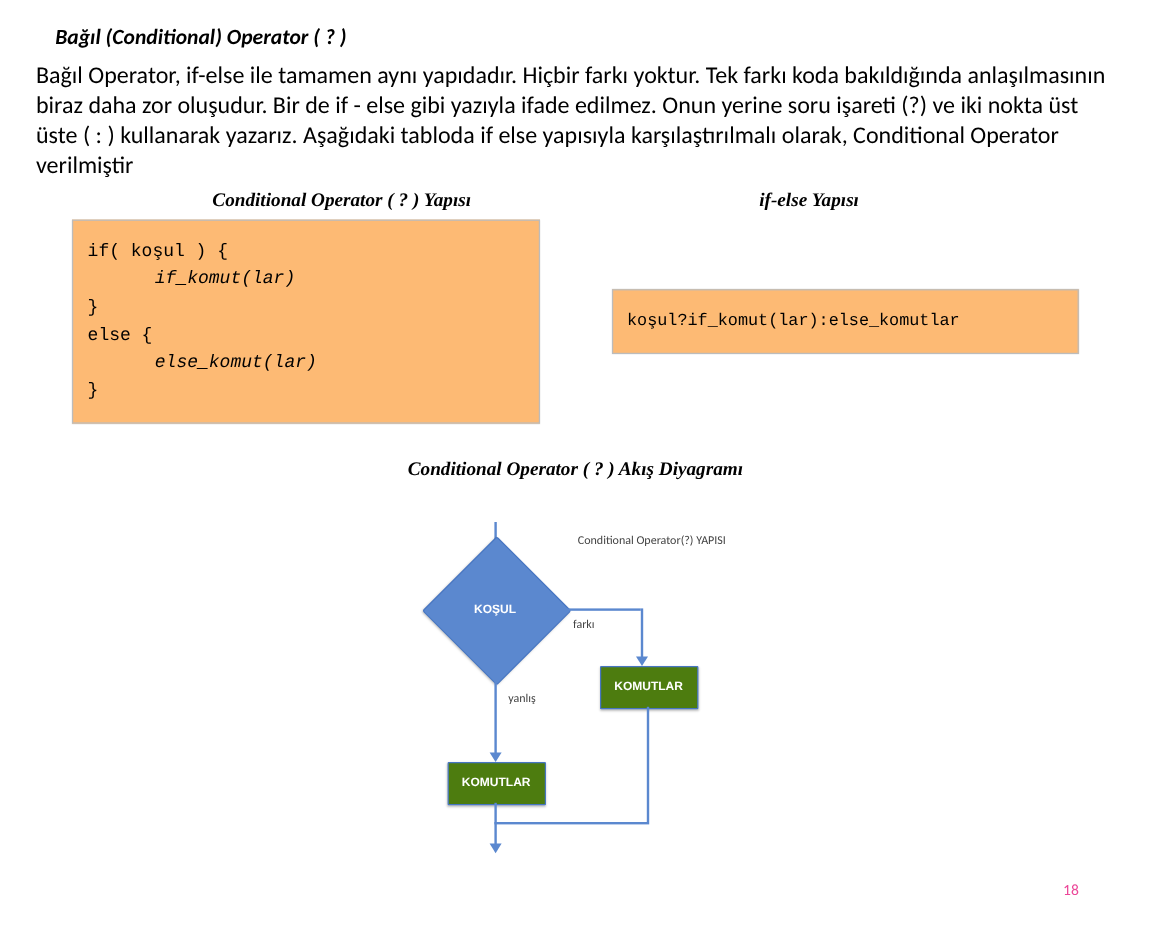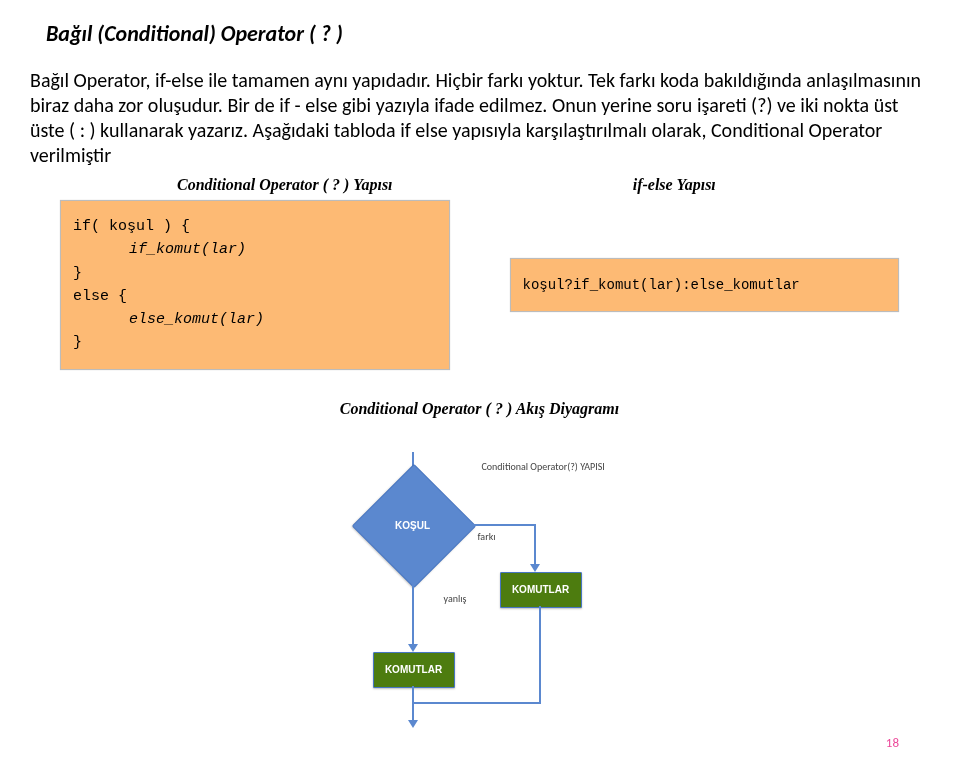--- a/index.html
+++ b/index.html
@@ -5,25 +5,25 @@
   body {
     margin: 0;
     padding: 20px 30px;
     font-family: Calibri, Arial, sans-serif;
     background: #ffffff;
     width: 959px;
     box-sizing: border-box;
     color: #000;
   }
   .title {
-    font-size: 22px;
+    font-size: 18px;
     font-weight: bold;
     font-style: italic;
     text-indent: 16px;
-    margin-bottom: 21px;
+    margin-bottom: 9px;
   }
   .para {
     font-size: 20px;
     line-height: 1.25;
     margin-bottom: 8px;
   }
   .headers-row {
     display: flex;
     justify-content: space-around;
     font-family: Georgia, 'Times New Roman', serif;
@@ -184,21 +184,21 @@
   </div>
 
   <div class="line" style="left:196px;top:82px;width:78px;height:2px;"></div>
   <div class="small-label" style="left:218px;top:88px;">farkı</div>
   <div class="line" style="left:274px;top:82px;width:2px;height:42px;"></div>
   <div class="arrow-down" style="left:270px;top:122px;"></div>
   <div class="rect" style="left:240px;top:130px;width:80px;height:34px;">KOMUTLAR</div>
   <div class="line" style="left:279px;top:164px;width:2px;height:96px;"></div>
 
   <div class="line" style="left:152px;top:126px;width:2px;height:78px;"></div>
-  <div class="small-label" style="left:164px;top:150px;margin-left:20px;">yanlış</div>
+  <div class="small-label" style="left:164px;top:150px;">yanlış</div>
   <div class="arrow-down" style="left:148px;top:202px;"></div>
   <div class="rect" style="left:113px;top:210px;width:80px;height:34px;">KOMUTLAR</div>
   <div class="line" style="left:152px;top:244px;width:2px;height:16px;"></div>
 
   <div class="line" style="left:152px;top:260px;width:129px;height:2px;"></div>
   <div class="line" style="left:152px;top:260px;width:2px;height:20px;"></div>
   <div class="arrow-down" style="left:148px;top:278px;"></div>
 
 </div>
 

